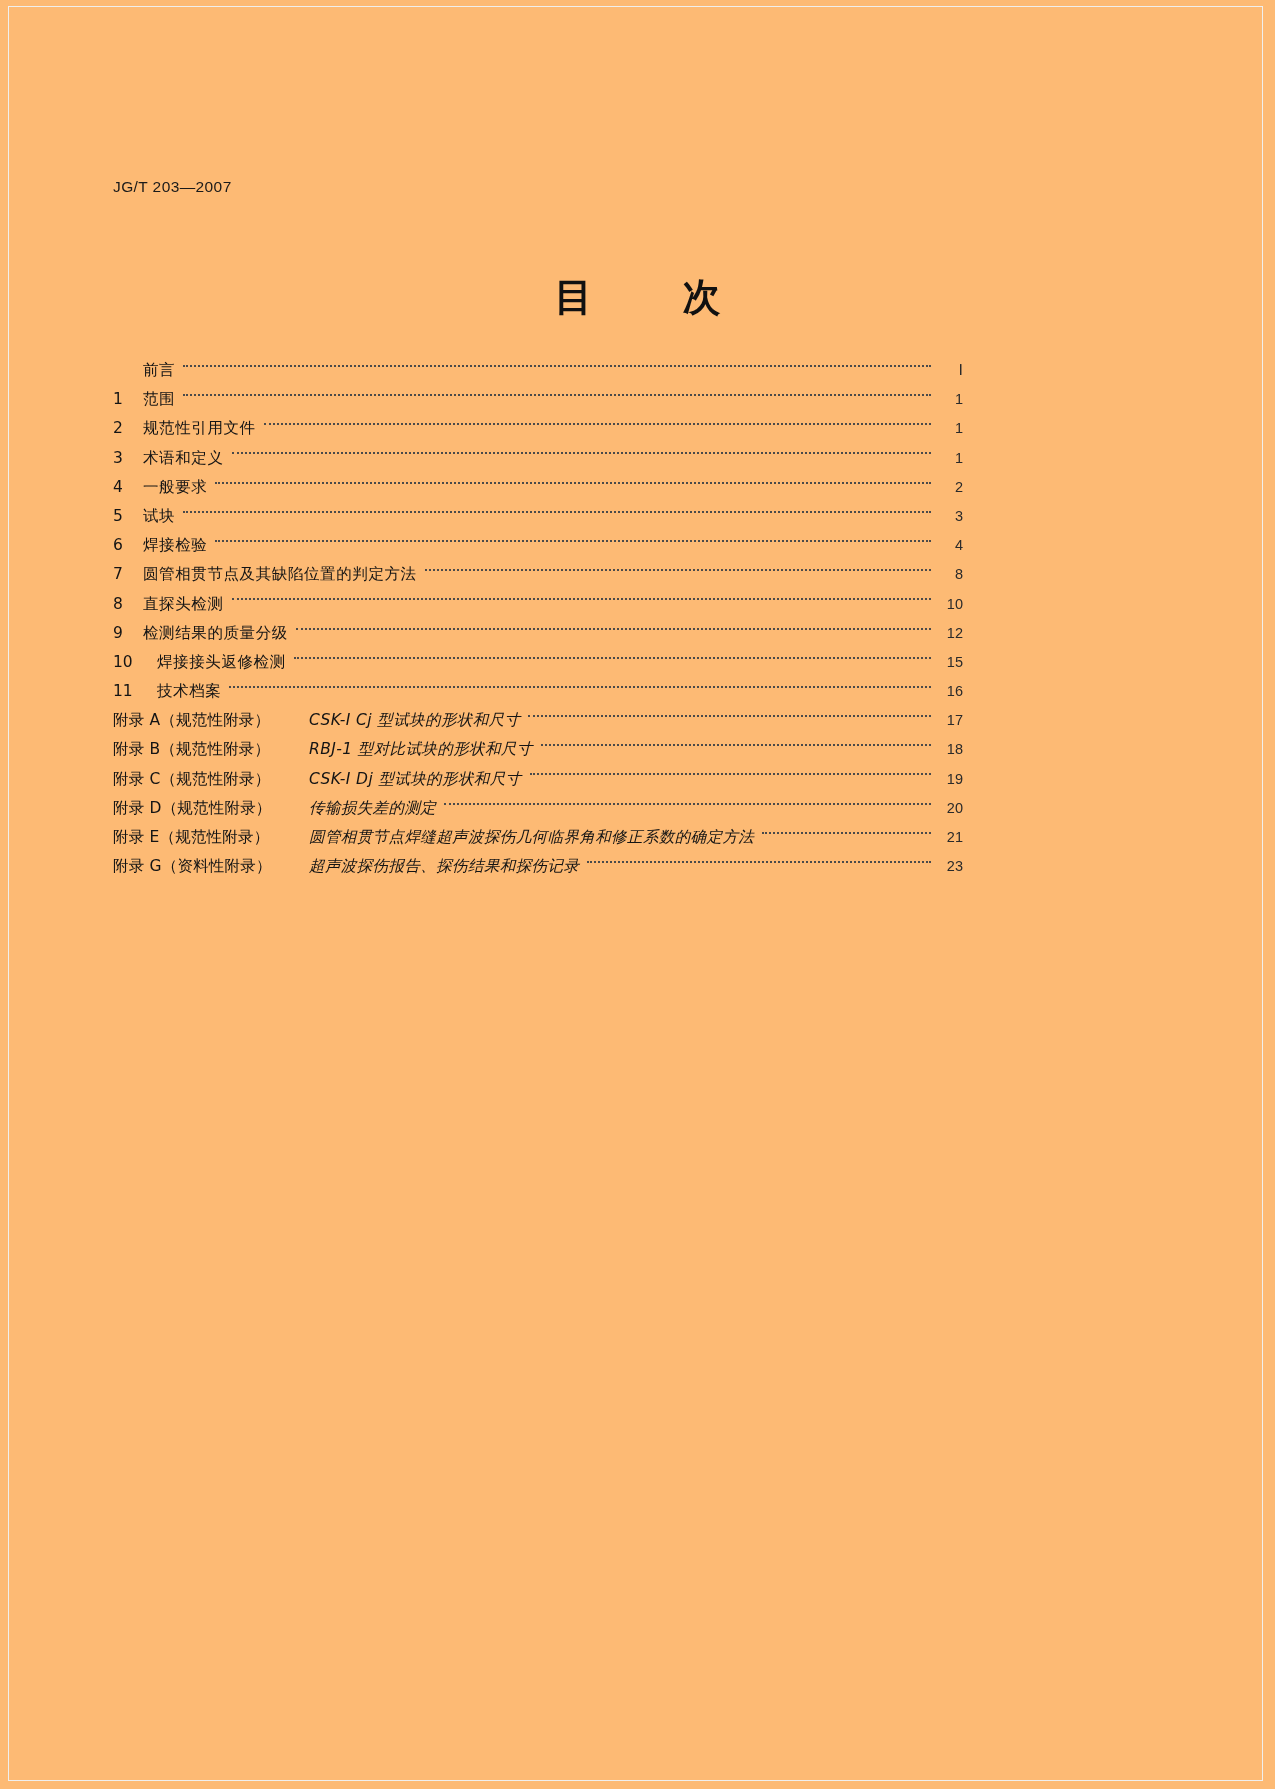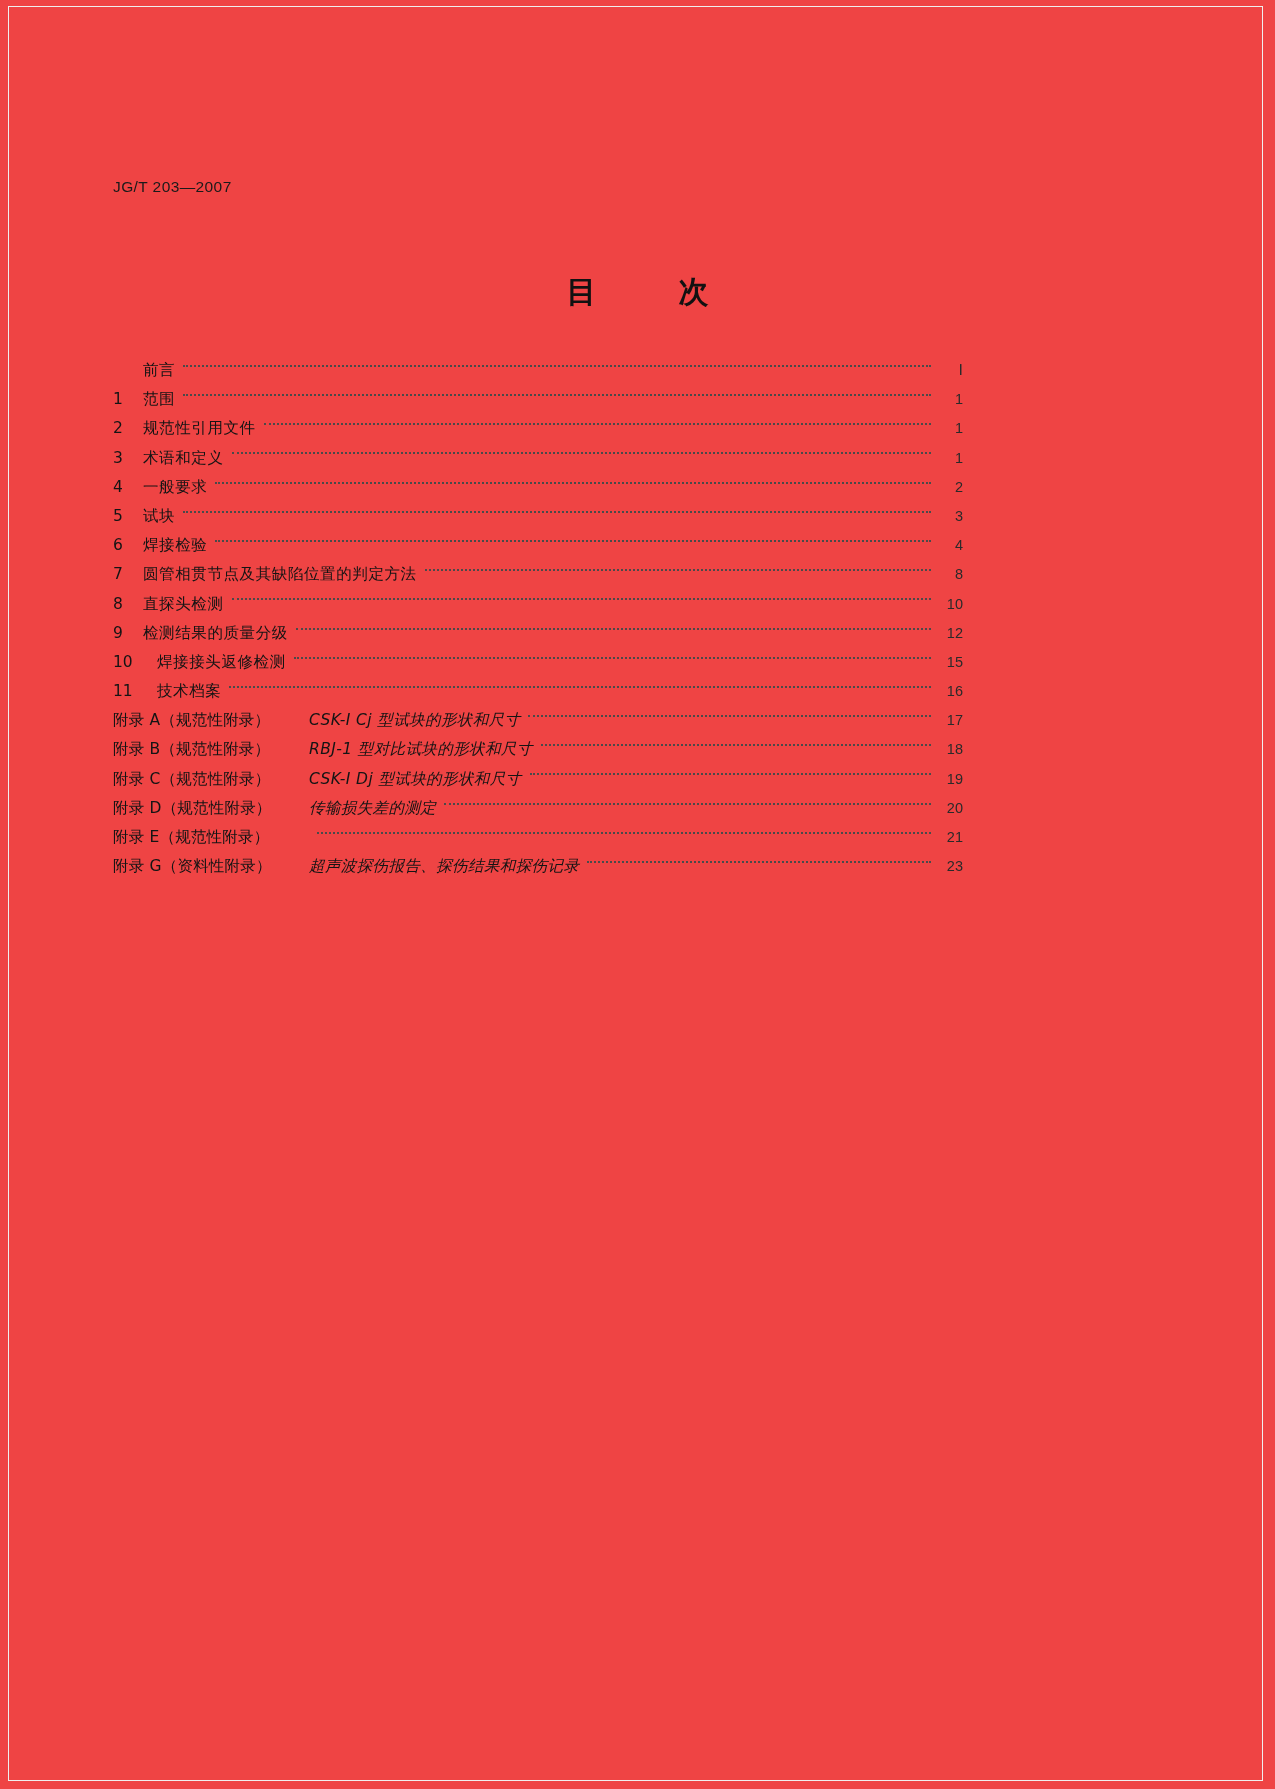--- a/index.html
+++ b/index.html
@@ -13,21 +13,21 @@
     font-family: "Liberation Serif", serif;
     color: #111111;
     position: relative;
     overflow: hidden;
   }
   .page {
     position: absolute;
     left: 0; top: 0;
     width: 1275px;
     height: 1789px;
-    background: #ef4444;
+    background: #fdba74;
   }
   
   .scan-edge {
     position: absolute;
     left: 8px; top: 6px;
     width: 1255px; height: 1775px;
     box-shadow: inset 0 0 0 1px #f0efed;
   }
 
   .header-code {
@@ -40,21 +40,21 @@
     color: #1a1a1a;
   }
 
   .doc-title {
     position: absolute;
     left: 0;
     top: 272px;
     width: 1275px;
     text-align: center;
     font-family: "DejaVu Sans", sans-serif;
-    font-size: 30px;
+    font-size: 38px;
     font-weight: bold;
     letter-spacing: 26px;
     text-indent: 26px;
     color: #111111;
   }
 
   .toc {
     position: absolute;
     left: 113px;
     top: 356px;
@@ -241,20 +241,21 @@
 
     <div class="toc-row appendix">
       <span class="app-name">附录 D（规范性附录）</span>
       <span class="app-title">传输损失差的测定</span>
       <span class="leader"></span>
       <span class="page-no">20</span>
     </div>
 
     <div class="toc-row appendix">
       <span class="app-name">附录 E（规范性附录）</span>
+      <span class="app-title">圆管相贯节点焊缝超声波探伤几何临界角和修正系数的确定方法</span>
       <span class="leader"></span>
       <span class="page-no">21</span>
     </div>
 
 
     <div class="toc-row appendix">
       <span class="app-name">附录 G（资料性附录）</span>
       <span class="app-title">超声波探伤报告、探伤结果和探伤记录</span>
       <span class="leader"></span>
       <span class="page-no">23</span>

